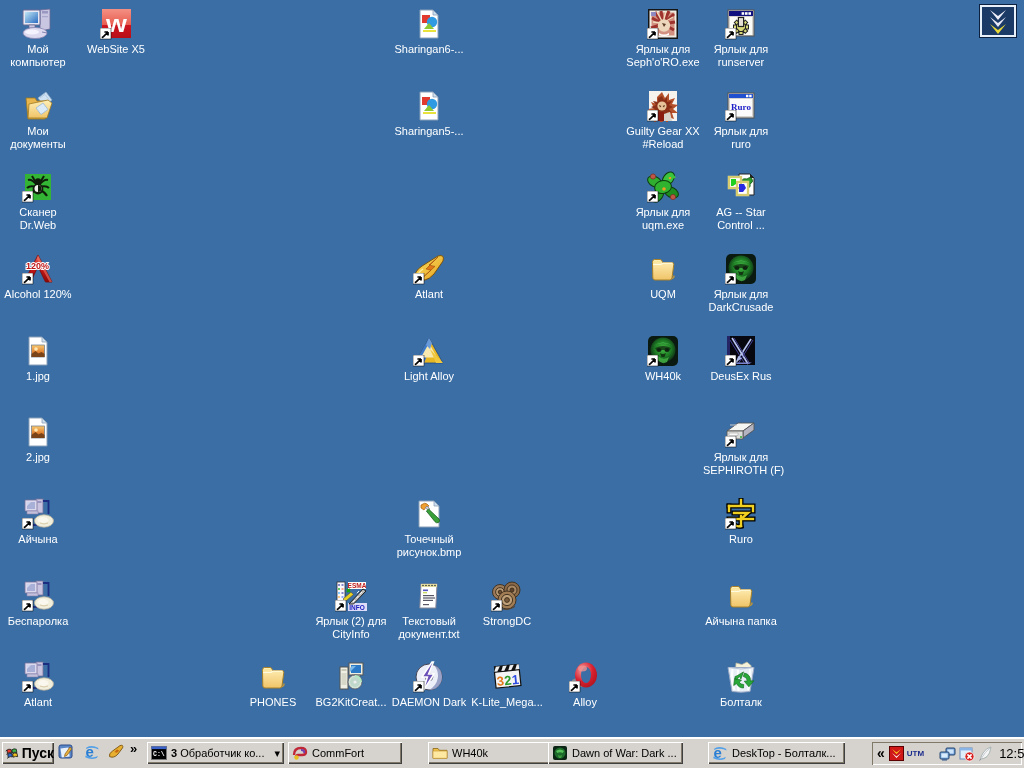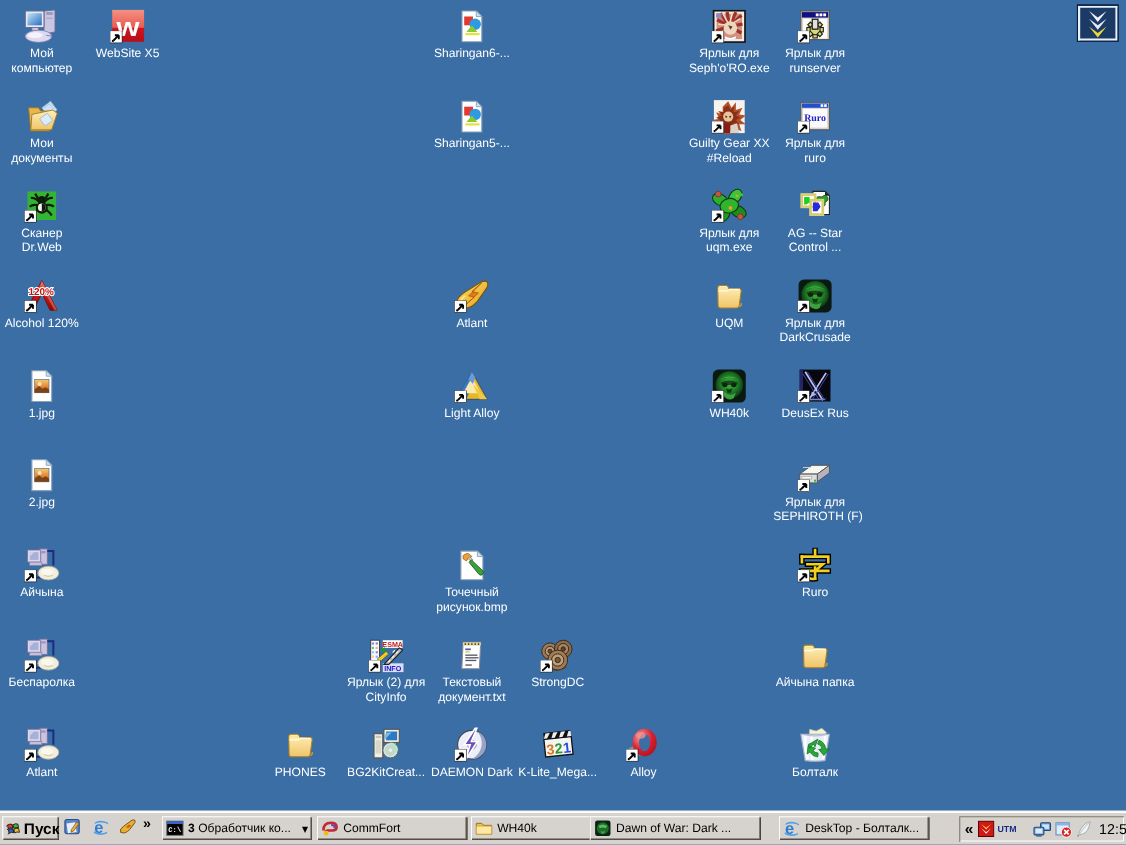--- a/index.html
+++ b/index.html
@@ -812,30 +812,30 @@
     <div class="ql" style="left:108px"><svg width="16" height="16" viewBox="0 0 16 16">
 <path d="M1.6 12.6 Q0.4 9.6 4.6 7 L12 1.6 Q15.6 0.4 14.6 3.8 L10 10 Q6 14.6 1.6 12.6 z" fill="#e8b030" stroke="#7a5210" stroke-width="0.9"></path>
 <path d="M12 2.6 L6.4 8 l2.4 0.8 L4 13 l7.4 -6.6 L9 5.6 z" fill="#c86810"></path>
 </svg></div>
     <div class="ql" style="left:130px;top:3px;font-size:13px;font-weight:bold;color:#000">»</div>
     <div class="tbtn" style="left:147px;width:137px"><svg width="16" height="16" viewBox="0 0 16 16">
 <rect x="0.5" y="1.5" width="15" height="13" fill="#000" stroke="#777" stroke-width="1"></rect>
 <rect x="0.5" y="1.5" width="15" height="2.6" fill="#3a62c8"></rect>
 <text x="2" y="11" font-size="6.5" font-weight="bold" fill="#fff" font-family="Liberation Mono">C:\</text>
 </svg><b>3</b>&nbsp;Обработчик ко...<span style="margin-left:auto">▾</span></div>
-    <div class="tbtn" style="left:288px;width:137px"><svg width="16" height="16" viewBox="0 0 16 16">
+    <div class="tbtn" style="left:288px;width:114px"><svg width="16" height="16" viewBox="0 0 16 16">
 <path d="M2 10 Q2 3 9 3 Q14 3 14 7 Q14 10 10 10 L6 10 Q4 10 4 12" stroke="#c02838" stroke-width="2.4" fill="none"></path>
 <path d="M9 5 Q13 5 12 8" stroke="#7040b0" stroke-width="2" fill="none"></path>
 <circle cx="4.5" cy="12.5" r="2.2" fill="#e8c020"></circle>
 </svg>CommFort</div>
     <div class="tbtn" style="left:428px;width:137px"><svg width="16" height="16" viewBox="0 0 16 16">
 <path d="M1 3.5 h5 l1.4 1.8 h7.6 v8 H1 z" fill="#f0c24a" stroke="#8a6414" stroke-width="0.8"></path>
 <path d="M1 6 h14 v7.3 H1 z" fill="#ffe9a2" stroke="#c89c3c" stroke-width="0.7"></path>
 </svg>WH40k</div>
-    <div class="tbtn" style="left:536px;width:156px"><svg width="16" height="16" viewBox="0 0 16 16">
+    <div class="tbtn" style="left:548px;width:135px"><svg width="16" height="16" viewBox="0 0 16 16">
 <rect x="1" y="1" width="14" height="14" rx="2" fill="#0c2414"></rect>
 <circle cx="8" cy="8" r="5.5" fill="#1d6a2a"></circle>
 <path d="M4 6 q4 -3 8 0 l-1.4 2 q-2.6 -1.6 -5.2 0 z" fill="#58c058"></path>
 <path d="M6 10 q2 1.6 4 0 l-0.6 2.4 q-1.4 1 -2.8 0 z" fill="#40a040"></path>
 </svg>Dawn of War: Dark ...</div>
     <div class="tbtn" style="left:708px;width:137px"><svg width="16" height="16" viewBox="0 0 16 16">
 <text x="1.6" y="13" font-size="15" font-weight="bold" fill="#2a7fd4" font-family="Liberation Sans,sans-serif">e</text>
 <path d="M2.4 3.4 Q8 0.6 14 3.8 L14.6 5.4 Q8.6 2.2 2 5 z" fill="#54a0e8"></path>
 <path d="M1.6 11.6 q6 3.4 12.4 0.4 l-1.2 2 q-6 2.4 -11.6 -0.8 z" fill="#54a0e8"></path>
 </svg>DeskTop - Болталк...</div>

